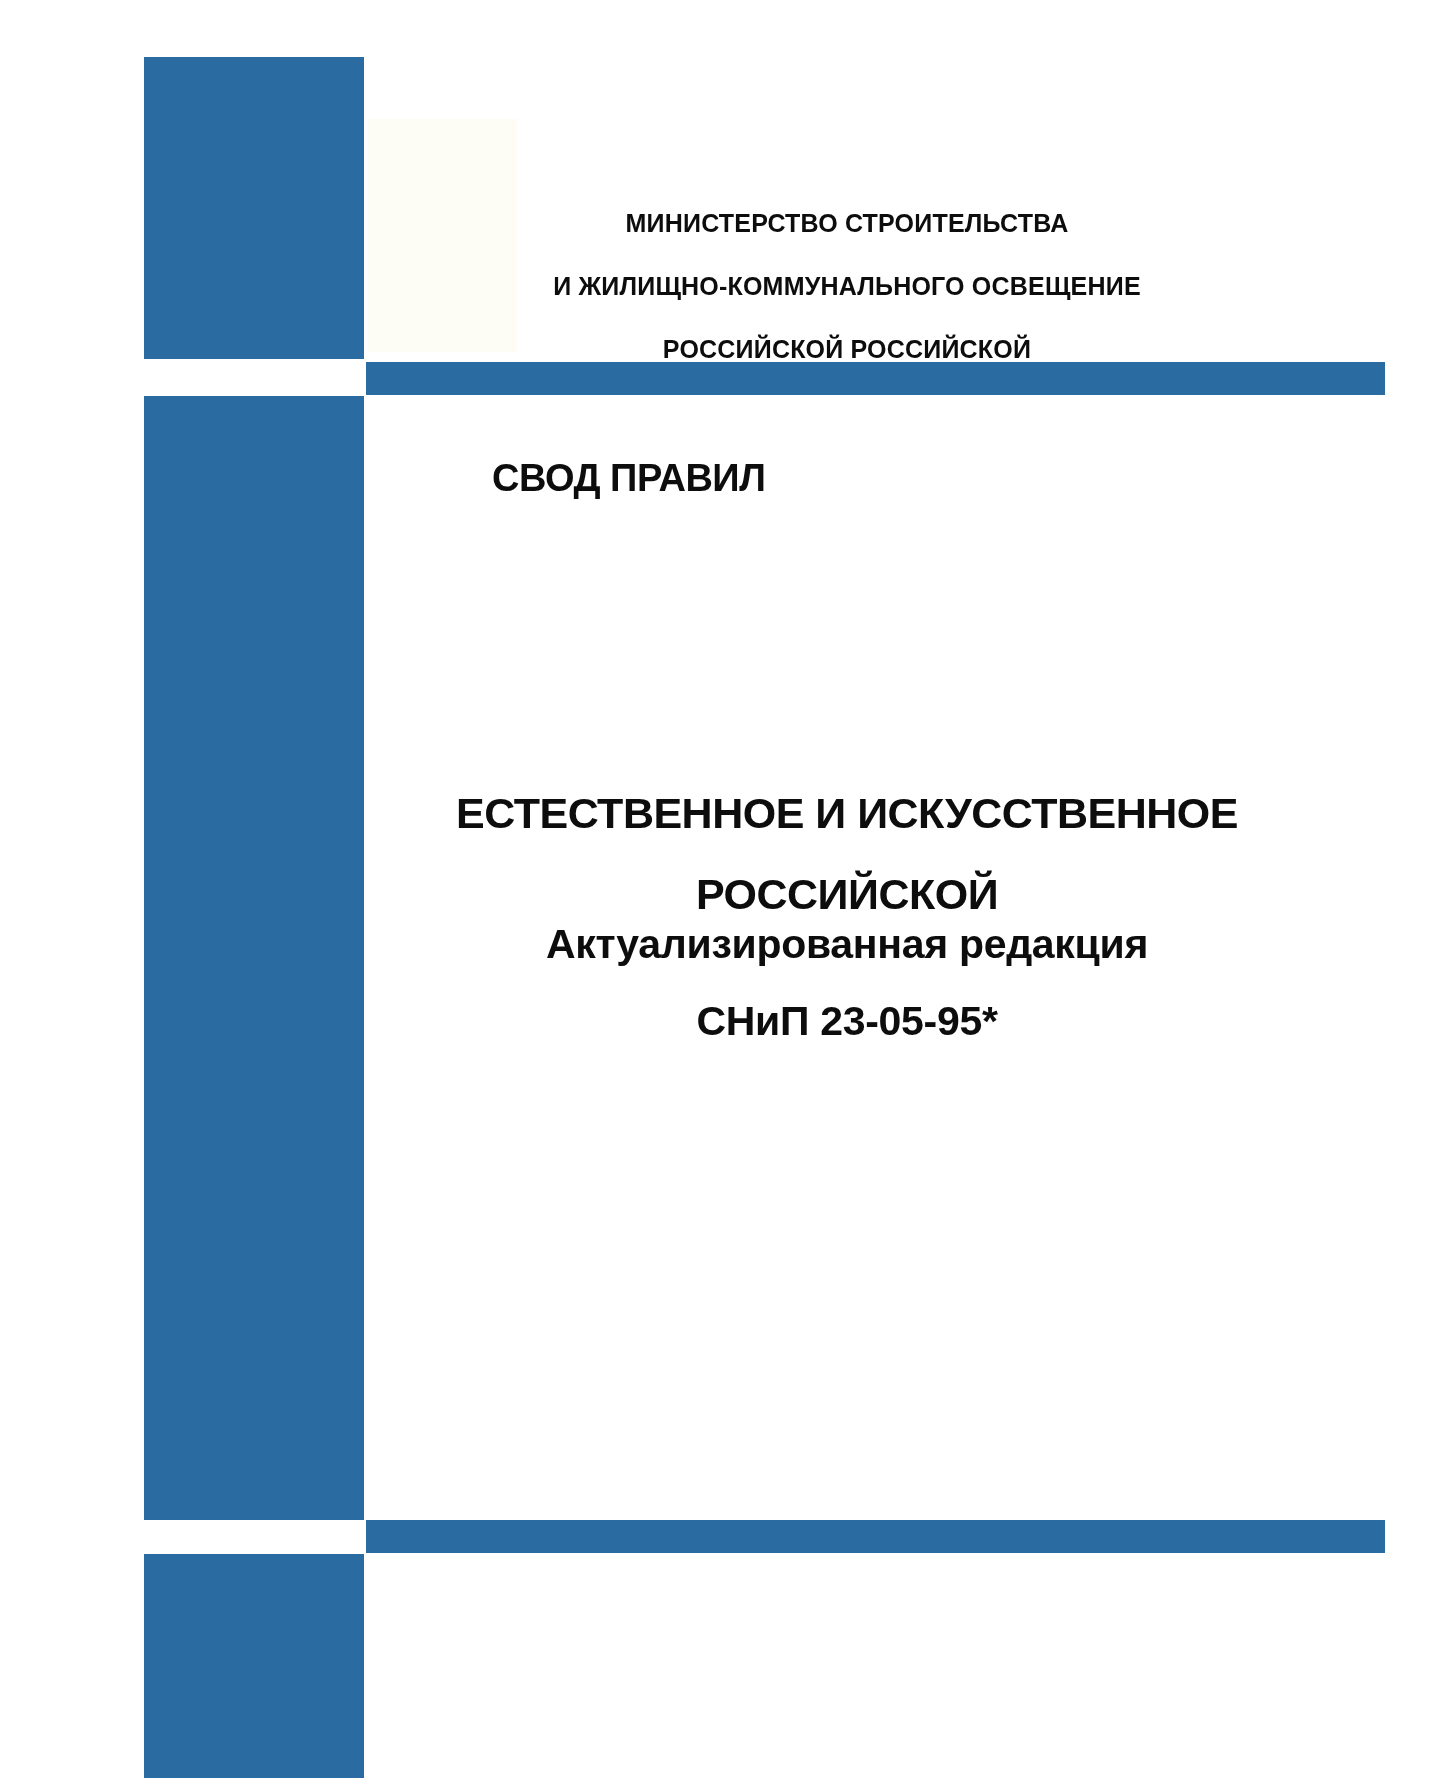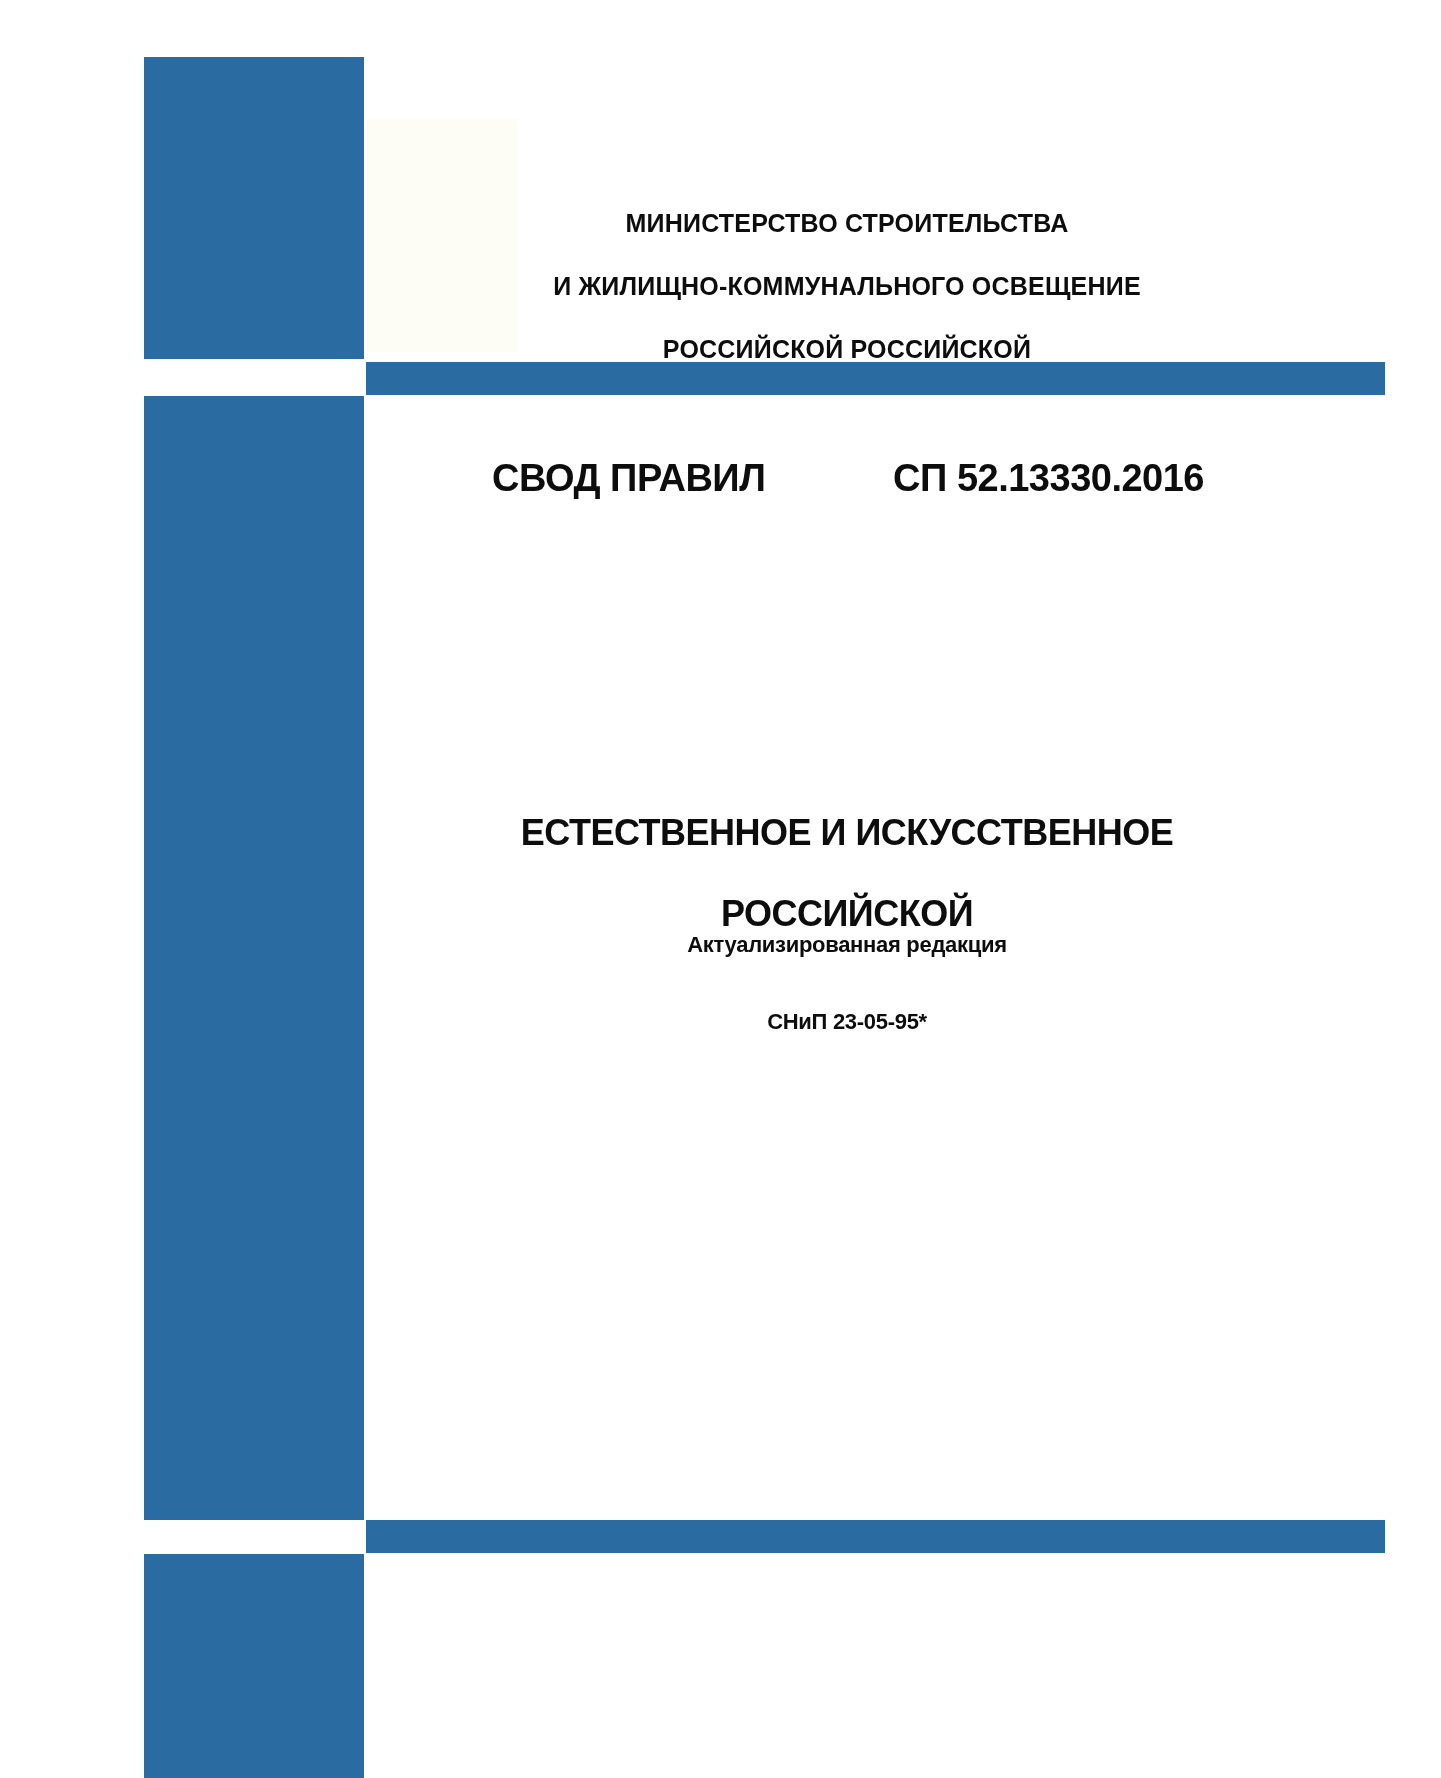--- a/index.html
+++ b/index.html
@@ -52,30 +52,30 @@
     justify-content: space-between;
     align-items: center;
     font-size: 38px;
     font-weight: bold;
     line-height: 42px;
     letter-spacing: -0.5px;
     white-space: nowrap;
   }
 
   .main-title {
-    top: 744px;
-    font-size: 36px;
+    top: 725px;
+    font-size: 43px;
     font-weight: bold;
     line-height: 49px;
     letter-spacing: -0.5px;
   }
 
   .subtitle {
     top: 858px;
-    font-size: 22px;
+    font-size: 41px;
     font-weight: bold;
     line-height: 45px;
     letter-spacing: -0.3px;
   }
 </style>
 </head>
 <body>
 
 <div class="page">
 
@@ -87,21 +87,20 @@
   <div class="blue block-bottom-left"></div>
 
   <div class="content-text ministry">
     <div>МИНИСТЕРСТВО СТРОИТЕЛЬСТВА</div>
     <div>И ЖИЛИЩНО-КОММУНАЛЬНОГО ОСВЕЩЕНИЕ</div>
     <div>РОССИЙСКОЙ РОССИЙСКОЙ</div>
   </div>
 
   <div class="doc-row">
     <span>СВОД ПРАВИЛ</span>
-    <span>СП 52.13330.2016</span>
   </div>
 
   <div class="content-text main-title">
     <div>ЕСТЕСТВЕННОЕ И ИСКУССТВЕННОЕ</div>
     <div>РОССИЙСКОЙ</div>
   </div>
 
   <div class="content-text subtitle">
     <div>Актуализированная редакция</div>
     <div>СНиП 23-05-95*</div>

